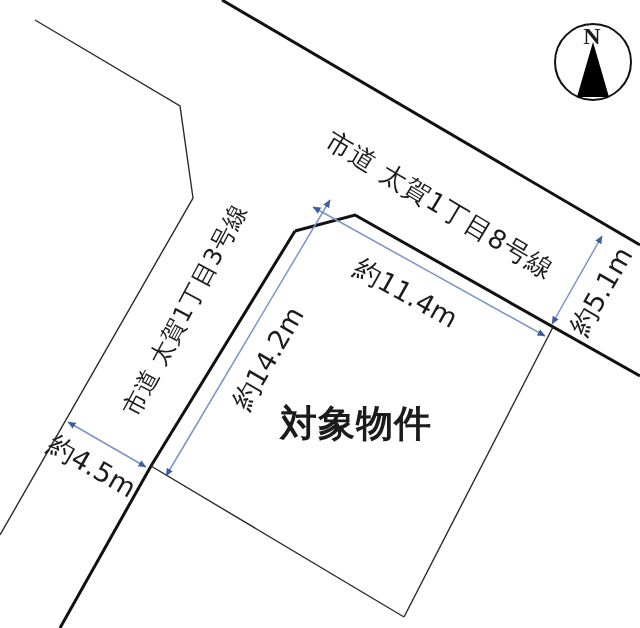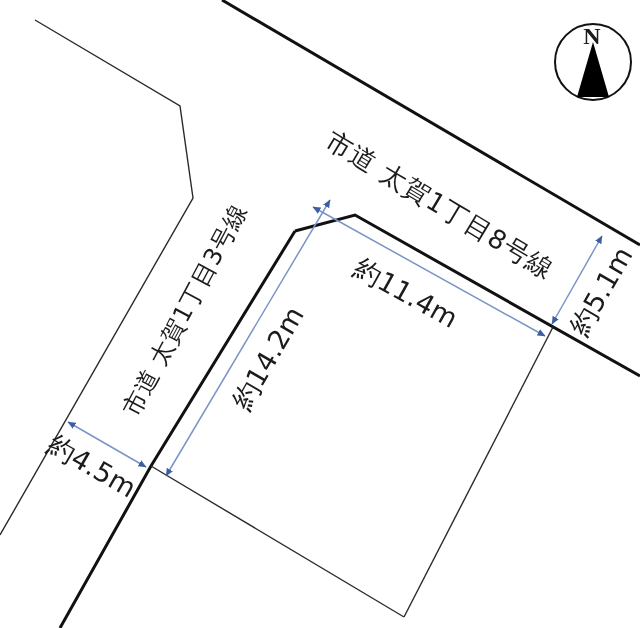--- a/index.html
+++ b/index.html
@@ -88,20 +88,21 @@
       <polygon points="593,42 577,97 609,97" fill="#000000"></polygon>
     </g>
   </svg>
 
   <div class="lbl compass-n" style="left:592px; top:36px;">N</div>
 
   <div class="lbl road-label" style="left:440px; top:205px; --r:31deg;">市道 太賀1丁目8号線</div>
 
   <div class="lbl road-label road3" style="left:185px; top:310px; --r:-62deg;">市道 太賀1丁目3号線</div>
 
+  <div class="lbl parcel-label" style="left:356px; top:423px;">対象物件</div>
 
   <div class="lbl dim-label" style="left:406px; top:293px; --r:29deg;">約11.4m</div>
 
   <div class="lbl dim-label" style="left:268px; top:358px; --r:-60deg;">約14.2m</div>
 
   <div class="lbl dim-label" style="left:601px; top:291px; --r:-60deg;">約5.1m</div>
 
   <div class="lbl dim-label" style="left:92px; top:466px; --r:30deg;">約4.5m</div>
 
 </div>

